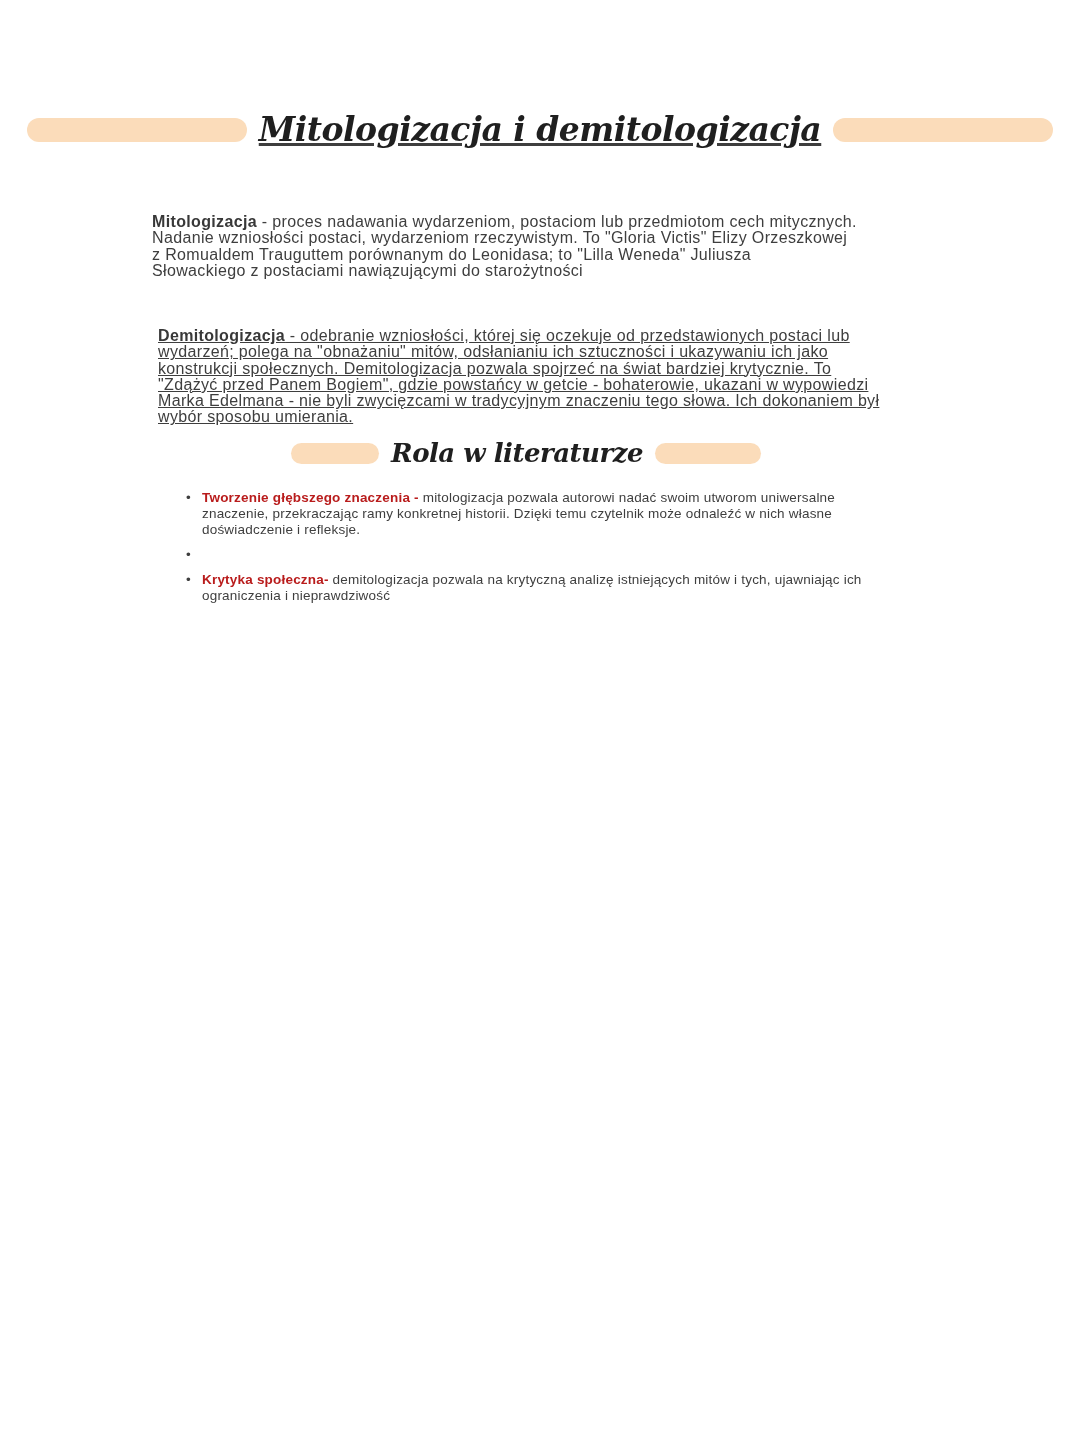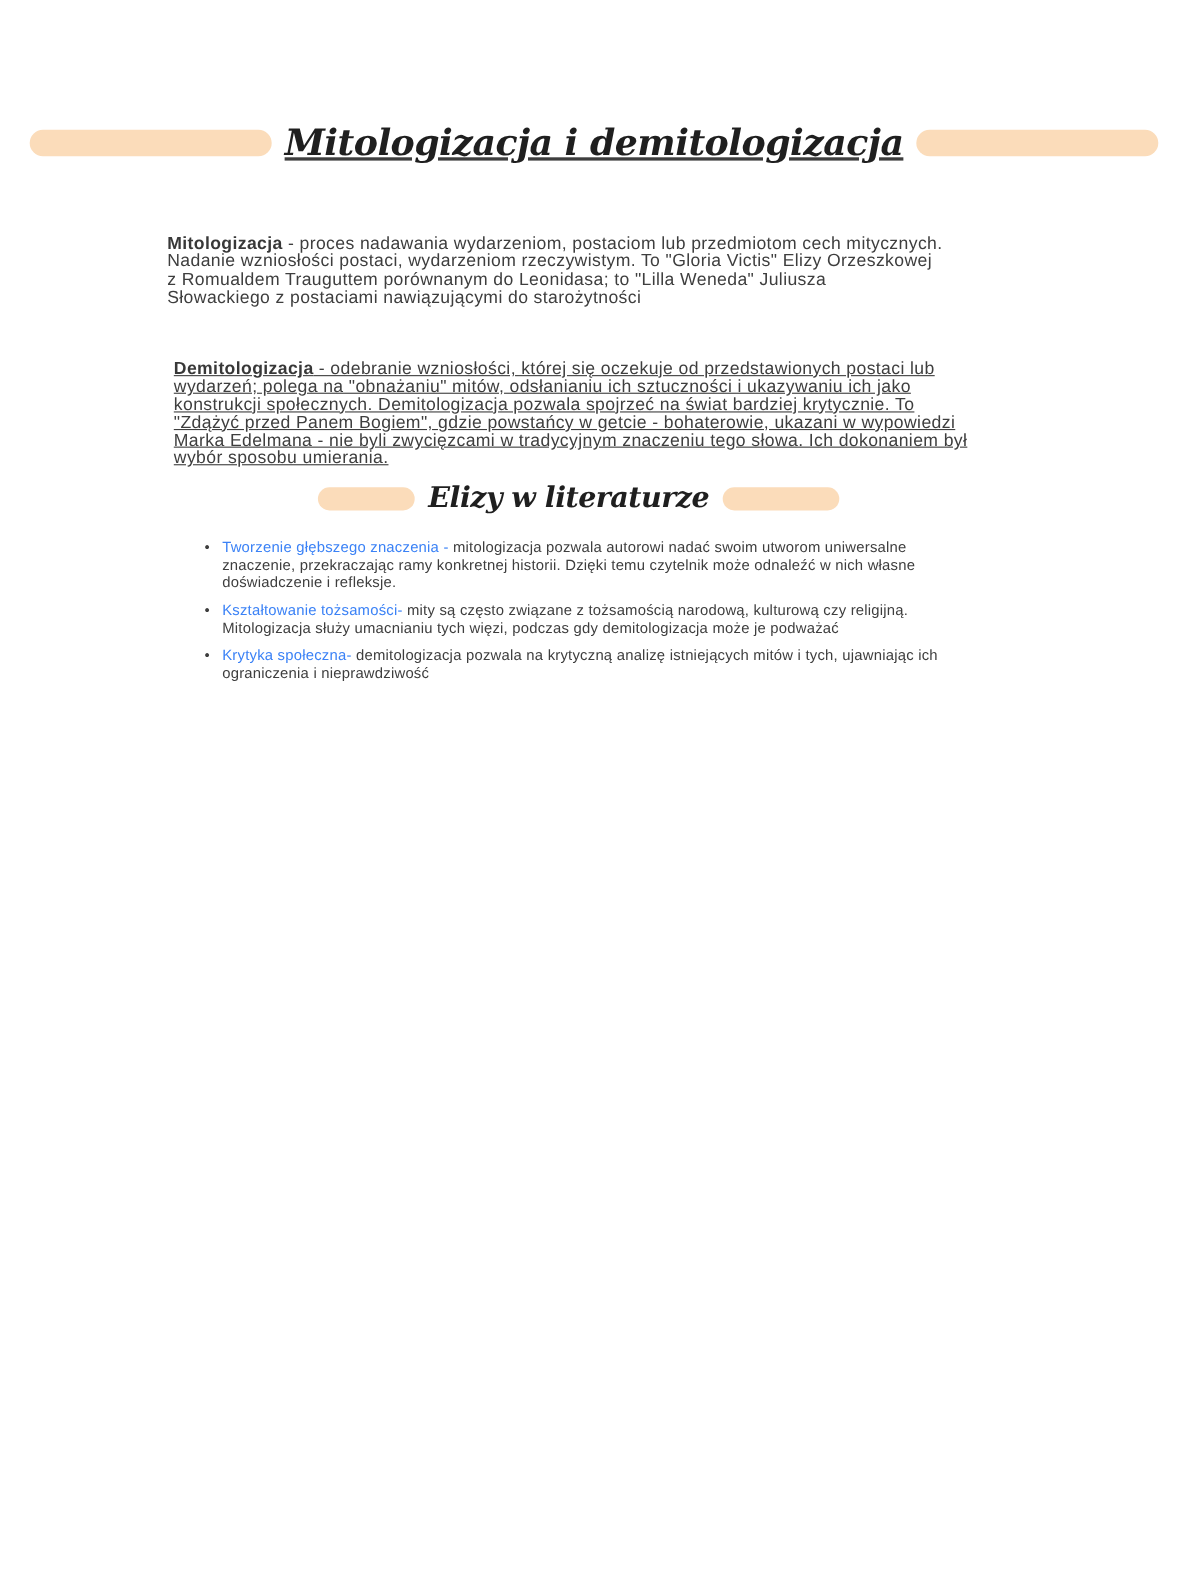--- a/index.html
+++ b/index.html
@@ -87,21 +87,21 @@
     line-height: 16px;
     letter-spacing: 0.2px;
     color: #3e3e3e;
   }
   .bullet-dot {
     flex: 0 0 16px;
     font-size: 13.5px;
     line-height: 16px;
   }
   .bullet-body { white-space: pre-line; }
-  .bullet-body .lead { font-weight: 400; color: #3b82f6; }
+  .bullet-body .lead { font-weight: 700; color: #b91c1c; }
 </style>
 </head>
 <body>
 
 <div class="page">
 
   <div class="heading-row title-row">
     <span class="pill"></span>
     <h1 class="title-text">Mitologizacja i demitologizacja</h1>
     <span class="pill"></span>
@@ -114,35 +114,33 @@
 
   <p class="definition def-2"><strong class="term">Demitologizacja</strong><span> - odebranie wzniosłości, której się oczekuje od przedstawionych postaci lub
 wydarzeń; polega na "obnażaniu" mitów, odsłanianiu ich sztuczności i ukazywaniu ich jako
 konstrukcji społecznych. Demitologizacja pozwala spojrzeć na świat bardziej krytycznie. To
 "Zdążyć przed Panem Bogiem", gdzie powstańcy w getcie - bohaterowie, ukazani w wypowiedzi
 Marka Edelmana - nie byli zwycięzcami w tradycyjnym znaczeniu tego słowa. Ich dokonaniem był
 wybór sposobu umierania.</span></p>
 
   <div class="heading-row section-row">
     <span class="pill pill-l"></span>
-    <h2 class="section-text">Elizy w literaturze</h2>
+    <h2 class="section-text">Rola w literaturze</h2>
     <span class="pill pill-r"></span>
   </div>
 
   <ul class="bullet-list">
     <li class="bullet-item">
       <span class="bullet-dot">•</span>
       <span class="bullet-body"><strong class="lead">Tworzenie głębszego znaczenia -</strong><span> mitologizacja pozwala autorowi nadać swoim utworom uniwersalne
 znaczenie, przekraczając ramy konkretnej historii. Dzięki temu czytelnik może odnaleźć w nich własne
 doświadczenie i refleksje.</span></span>
     </li>
     <li class="bullet-item">
       <span class="bullet-dot">•</span>
-      <span class="bullet-body"><strong class="lead">Kształtowanie tożsamości-</strong><span> mity są często związane z tożsamością narodową, kulturową czy religijną.
-Mitologizacja służy umacnianiu tych więzi, podczas gdy demitologizacja może je podważać</span></span>
     </li>
     <li class="bullet-item">
       <span class="bullet-dot">•</span>
       <span class="bullet-body"><strong class="lead">Krytyka społeczna-</strong><span> demitologizacja pozwala na krytyczną analizę istniejących mitów i tych, ujawniając ich
 ograniczenia i nieprawdziwość</span></span>
     </li>
   </ul>
 
 </div>
 

